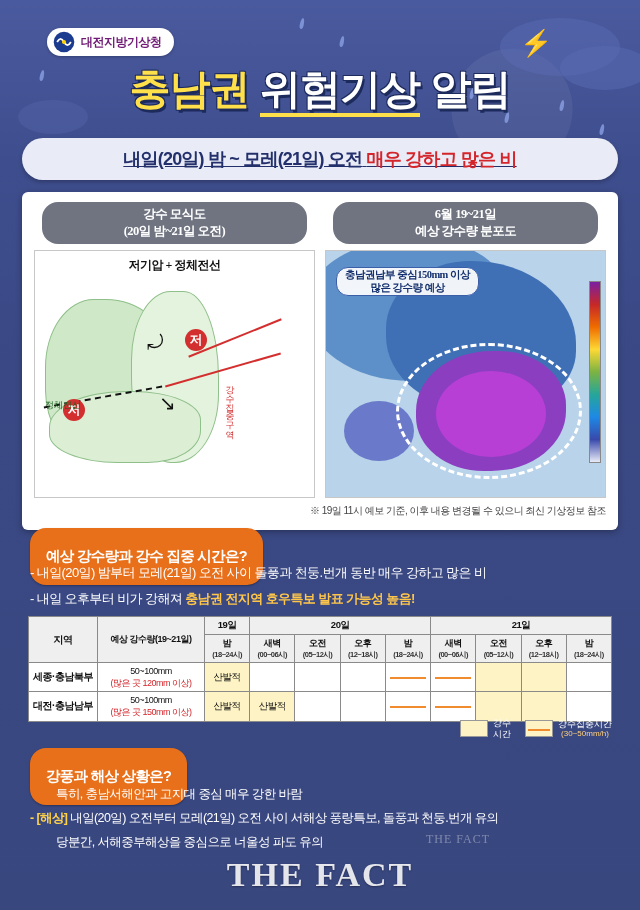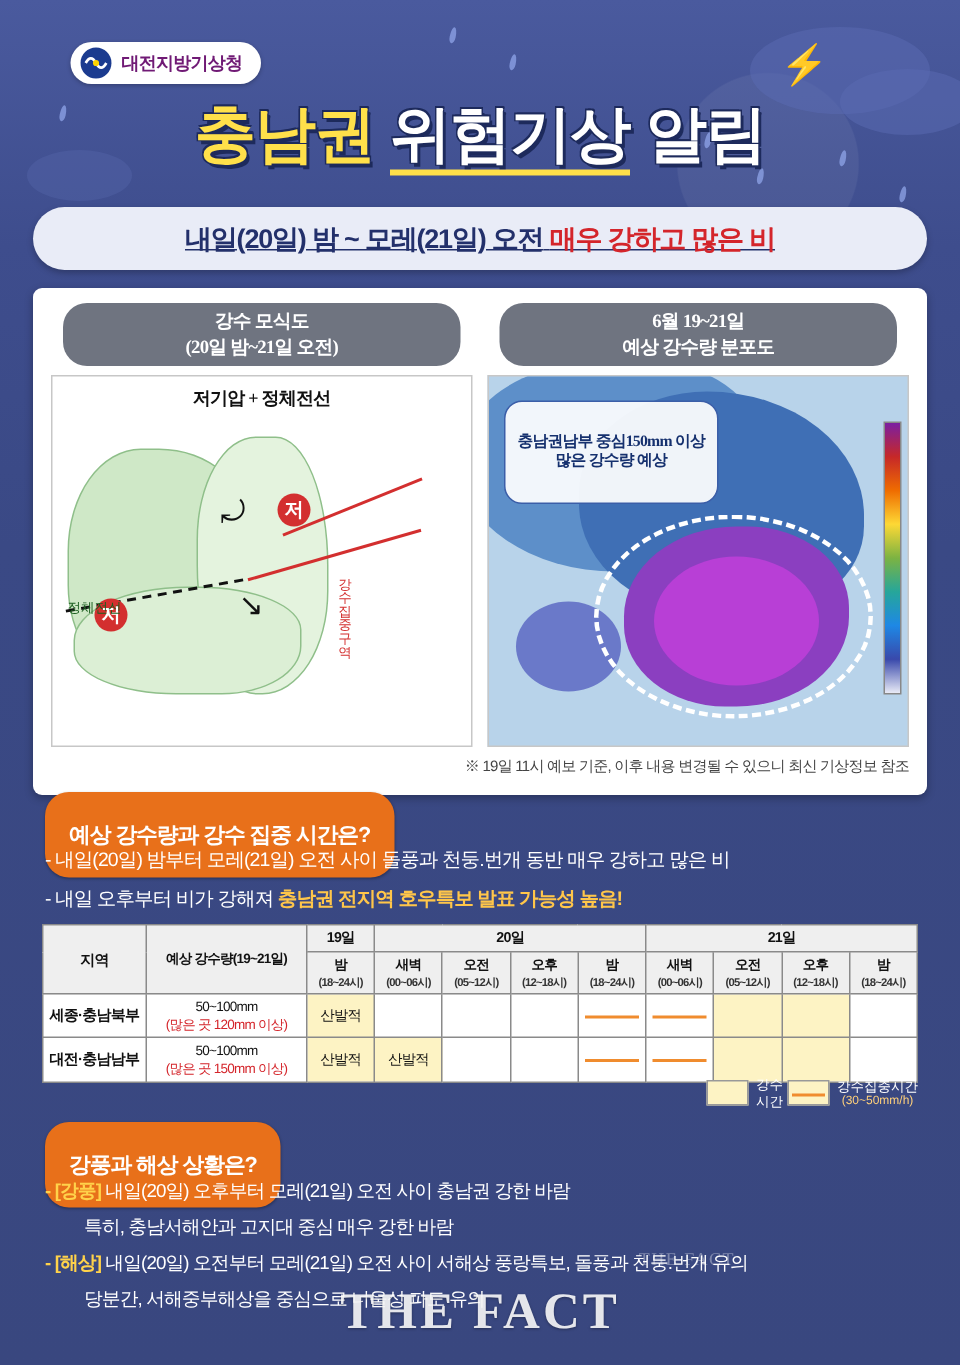--- a/index.html
+++ b/index.html
@@ -80,21 +80,21 @@
   .ml-L{position:absolute;width:22px;height:22px;border-radius:50%;background:#d32f2f;color:#fff;font-size:13px;font-weight:bold;display:flex;align-items:center;justify-content:center;}
   .ml-arrow{position:absolute;color:#111;font-size:20px;}
   .ml-label{position:absolute;font-size:9px;color:#111;}
 
   
   .map-right{background:#b8d3ea;}
   .mr-callout{
     position:absolute;left:10px;top:16px;z-index:5;
     background:rgba(255,255,255,.92);border:1px solid #3b5ea8;border-radius:12px;
     font-size:10.5px;font-weight:bold;color:#15306e;text-align:center;
-    padding:20px 8px;line-height:1.3;letter-spacing:-0.5px;
+    padding:0 8px;line-height:1.3;letter-spacing:-0.5px;
   }
   .mr-blob{position:absolute;border-radius:50%;}
   .mr-dash{position:absolute;border:3px dashed #ffffff;border-radius:50%;}
   .mr-scale{position:absolute;right:4px;top:30px;width:10px;height:180px;
     background:linear-gradient(180deg,#7b1fa2,#c62828,#ef6c00,#fdd835,#7cb342,#26a69a,#1e88e5,#3949ab,#e8eaf6);
     border:1px solid #888;}
   .note{
     text-align:right;font-size:10px;color:#444;margin-top:6px;letter-spacing:-0.5px;
   }
 
@@ -120,21 +120,21 @@
   .cell-region{width:66px;font-weight:bold;font-size:10px;}
   .cell-amount{width:104px;font-size:9px;line-height:1.35;}
   .cell-amount .red{color:#d4252b;}
   .yellowcell{background:#fdf3c4;}
   .yellowcell.label{font-size:9.5px;margin-left:20px;}
   .orangeline{position:relative;}
   .orangeline::after{content:"";position:absolute;left:4px;right:4px;top:50%;border-top:2px solid #f08c2e;}
 
   .legend{
     position:absolute;right:28px;top:718px;
-    display:flex;gap:3px;align-items:center;font-size:9px;color:#ffffff;
+    display:flex;gap:14px;align-items:center;font-size:9px;color:#ffffff;
   }
   .legend .item{display:flex;align-items:center;gap:5px;}
   .sw{width:26px;height:15px;border:1px solid #999;}
   .sw-yellow{background:#fdf3c4;}
   .sw-orange{background:#fdf3c4;position:relative;}
   .sw-orange::after{content:"";position:absolute;left:2px;right:2px;top:50%;border-top:2px solid #f08c2e;}
   .legend .lbl{line-height:1.2;text-align:center;}
   .legend .lbl .small{font-size:8px;color:#ffd07a;display:block;}
 
   .sec2{position:absolute;left:30px;top:748px;}
@@ -328,23 +328,20 @@
       <div class="sw sw-orange"></div>
       <div class="lbl">
         <span>강수집중시간</span>
         <span class="small">(30~50mm/h)</span>
       </div>
     </div>
   </div>
 
   <div class="sec-head sec2">강풍과 해상 상황은?</div>
   <div class="bullets2">
-    <div class="bullet2">
-      <span class="tag">- [강풍]</span><span> 내일(20일) 오후부터 모레(21일) 오전 사이 충남권 강한 바람</span>
-    </div>
     <div class="bullet2 indent">
       <span>특히, 충남서해안과 고지대 중심 매우 강한 바람</span>
     </div>
     <div class="bullet2">
       <span class="tag">- [해상]</span><span> 내일(20일) 오전부터 모레(21일) 오전 사이 서해상 풍랑특보, 돌풍과 천둥.번개 유의</span>
     </div>
     <div class="bullet2 indent">
       <span>당분간, 서해중부해상을 중심으로 너울성 파도 유의</span>
     </div>
   </div>

